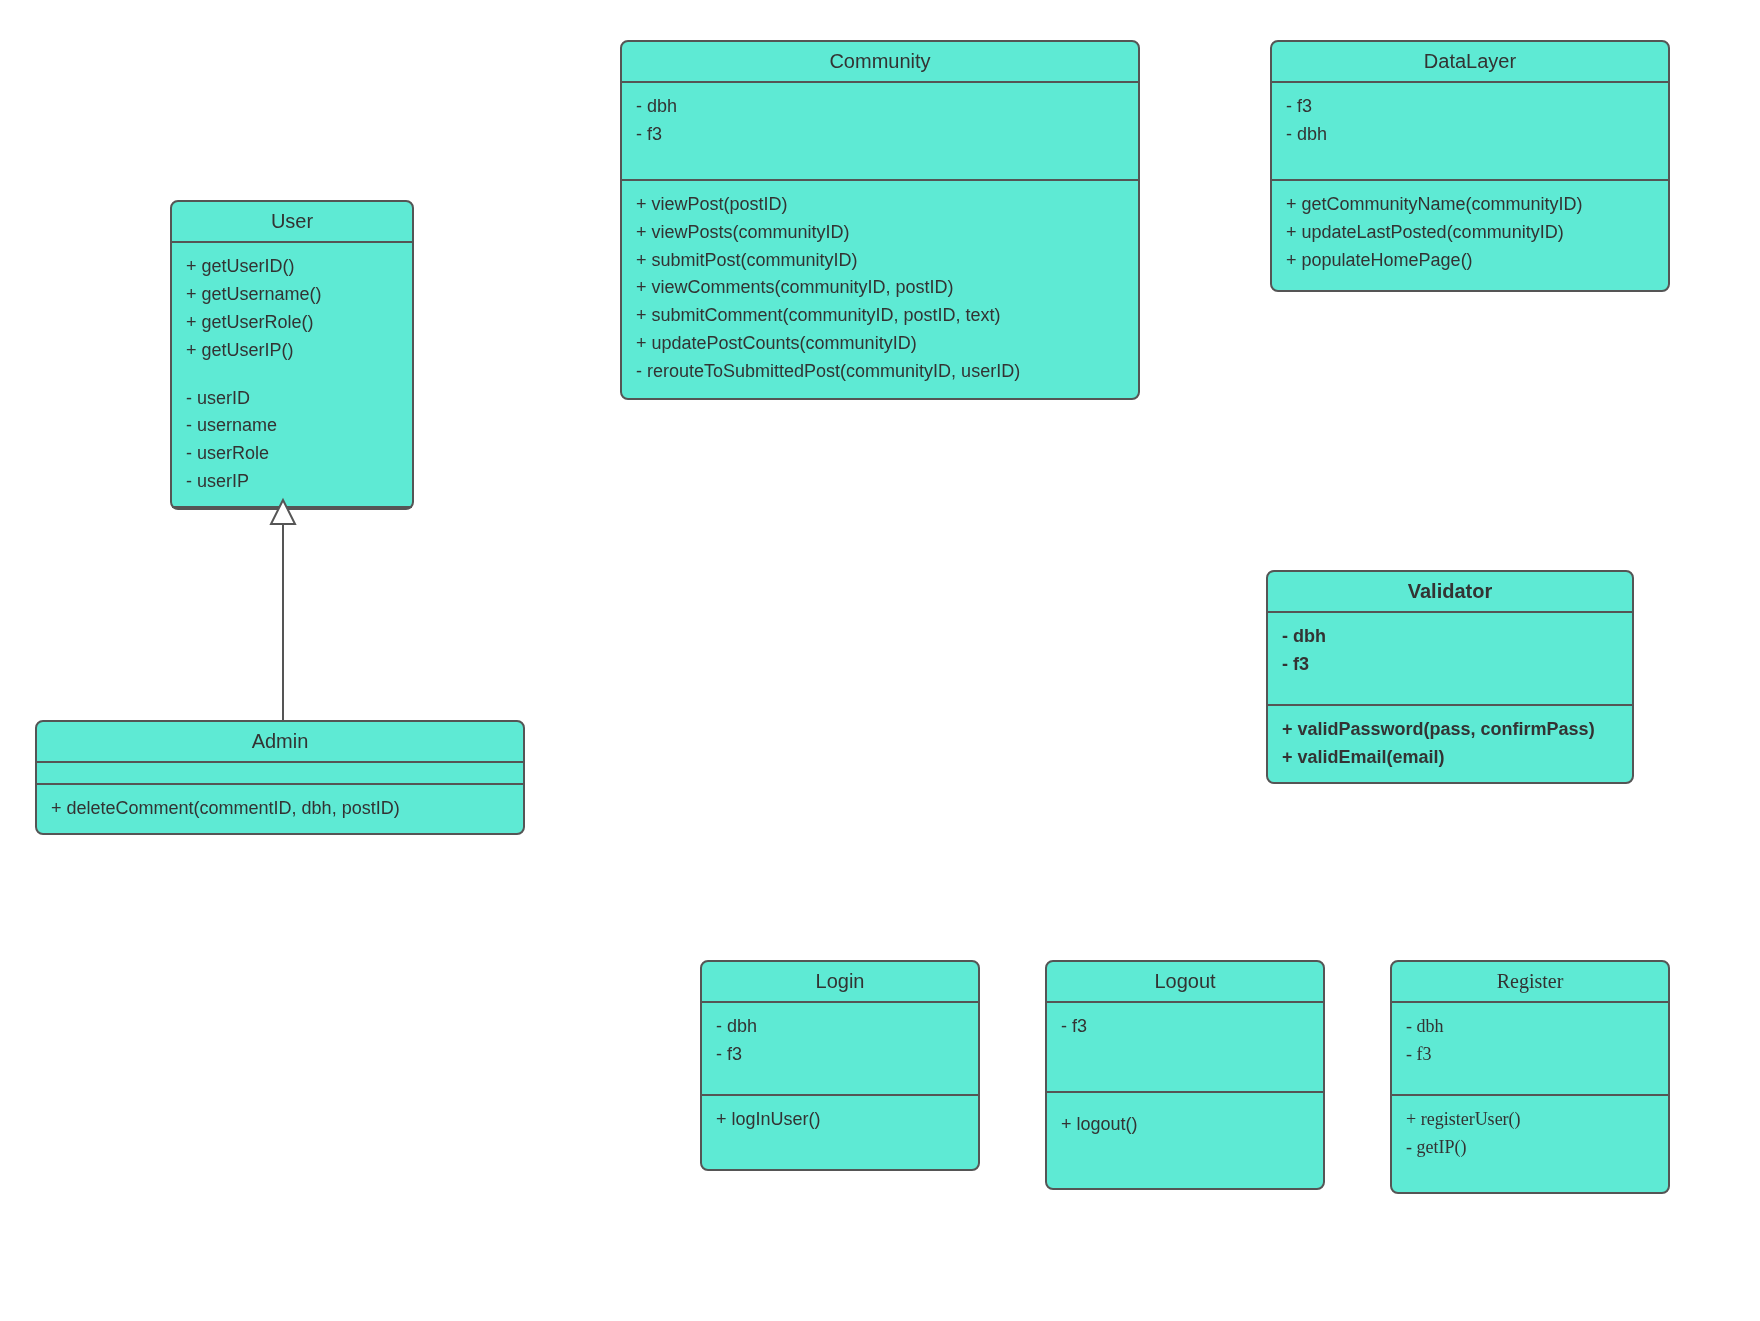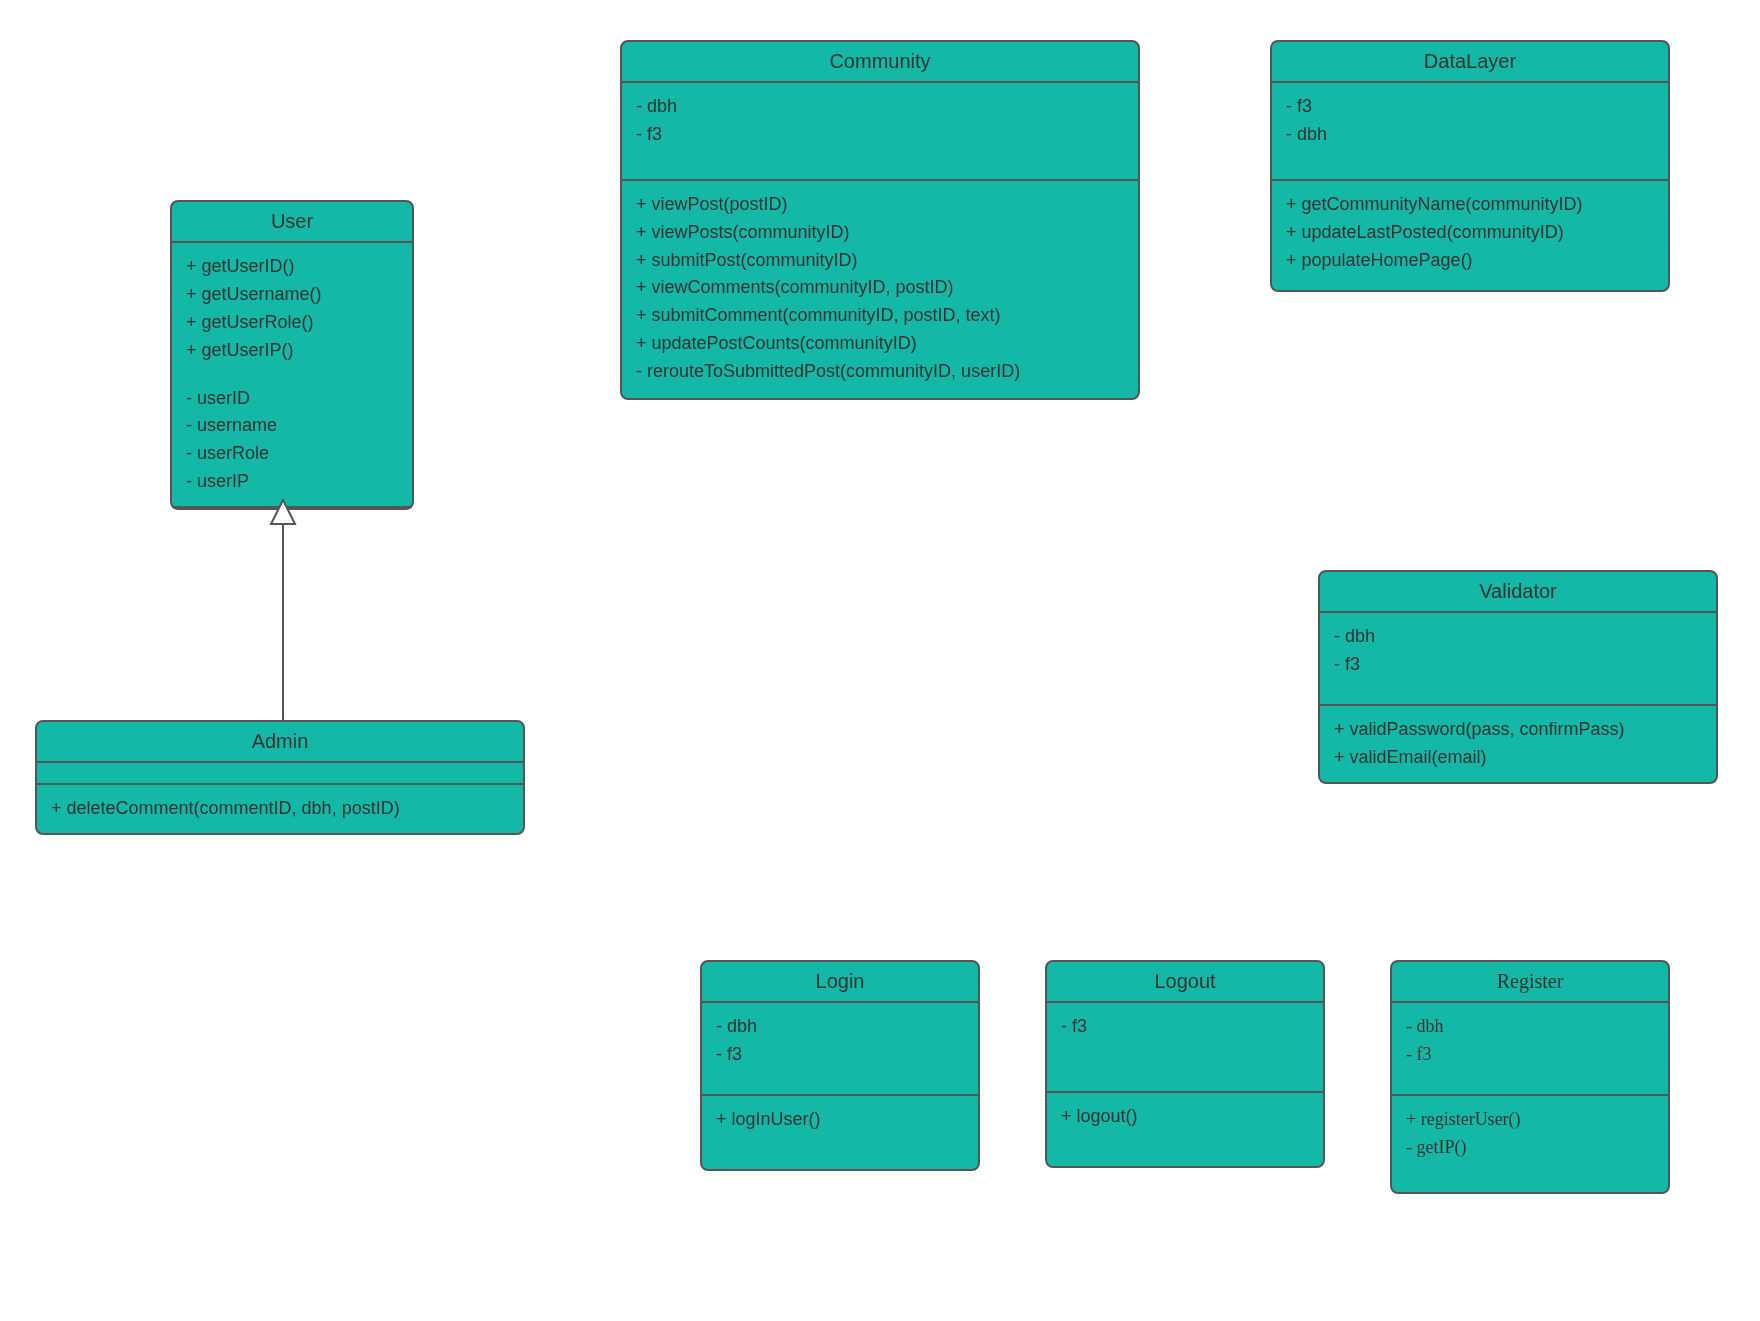--- a/index.html
+++ b/index.html
@@ -11,21 +11,21 @@
   }
   .canvas {
     position: relative;
     width: 1760px;
     height: 1321px;
   }
   .class-box {
     position: absolute;
     border: 2px solid #555;
     border-radius: 8px;
-    background: #14b8a6;
+    background: #5eead4;
     box-sizing: border-box;
   }
   .class-title {
     text-align: center;
     font-size: 20px;
     padding: 8px 10px;
     border-bottom: 2px solid #555;
   }
   .class-section {
     padding: 10px 14px;
@@ -102,21 +102,21 @@
       <div class="row">- f3</div>
       <div class="row">- dbh</div>
     </div>
     <div class="class-section" style="padding-bottom:16px;">
       <div class="row">+ getCommunityName(communityID)</div>
       <div class="row">+ updateLastPosted(communityID)</div>
       <div class="row">+ populateHomePage()</div>
     </div>
   </div>
 
-  <div class="class-box" style="left:1318px; top:570px; width:400px;">
+  <div class="class-box" style="left:1266px; top:570px; width:368px;font-weight:bold;">
     <div class="class-title">Validator</div>
     <div class="class-section attrs" style="padding-bottom:25px;">
       <div class="row">- dbh</div>
       <div class="row">- f3</div>
     </div>
     <div class="class-section" style="">
       <div class="row">+ validPassword(pass, confirmPass)</div>
       <div class="row">+ validEmail(email)</div>
     </div>
   </div>
@@ -130,21 +130,21 @@
     <div class="class-section" style="padding-bottom:35px;">
       <div class="row">+ logInUser()</div>
     </div>
   </div>
 
   <div class="class-box" style="left:1045px; top:960px; width:280px;">
     <div class="class-title">Logout</div>
     <div class="class-section attrs" style="padding-bottom:50px;">
       <div class="row">- f3</div>
     </div>
-    <div class="class-section" style="padding-bottom:35px;">
+    <div class="class-section" style="padding-bottom:49px;margin-top:8px;">
       <div class="row">+ logout()</div>
     </div>
   </div>
 
   <div class="class-box" style="left:1390px; top:960px; width:280px;font-family:Liberation Serif, serif;">
     <div class="class-title">Register</div>
     <div class="class-section attrs" style="padding-bottom:25px;">
       <div class="row">- dbh</div>
       <div class="row">- f3</div>
     </div>

